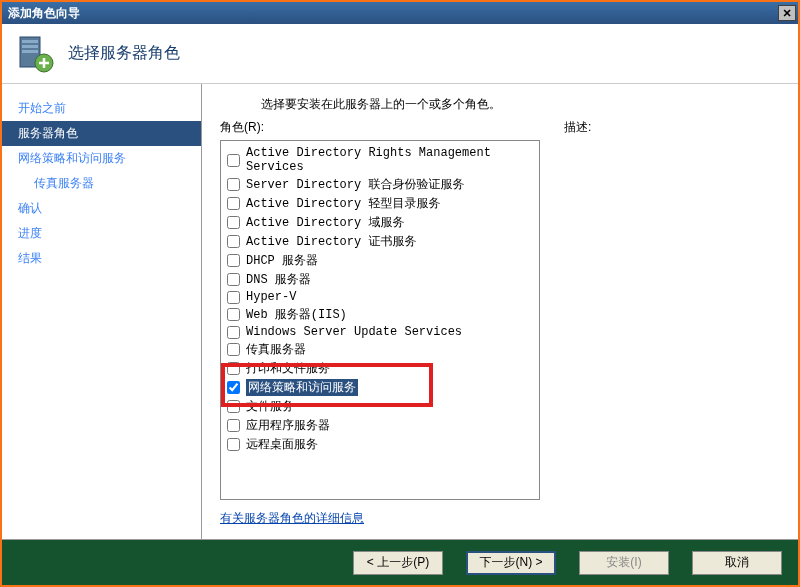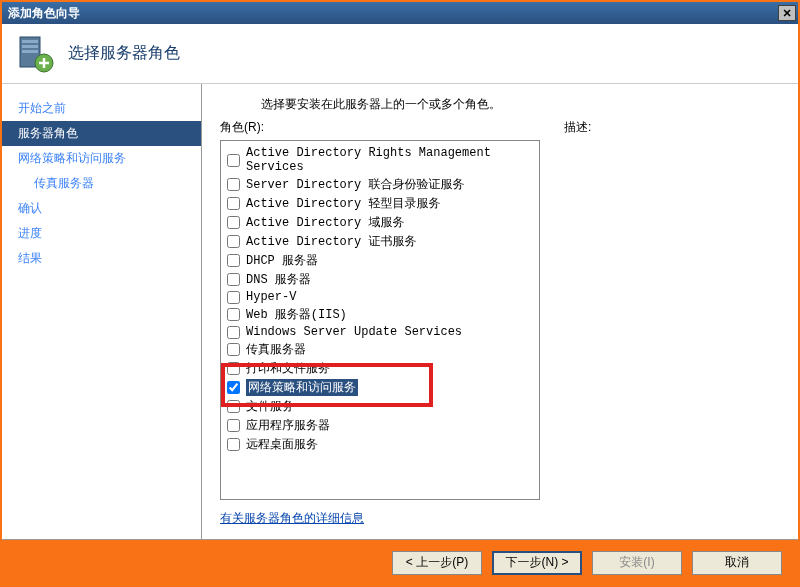--- a/index.html
+++ b/index.html
@@ -24,21 +24,21 @@
 .role-item { display: flex; align-items: center; padding: 1px 2px; cursor: pointer; }
 .role-item input[type="checkbox"] { margin-right: 6px; }
 .role-item.selected span { background: #2a5080; color: #fff; padding: 0 2px; }
 .highlight-box { position: absolute; border: 4px solid #e02020; pointer-events: none; }
 .desc-col { flex: 1; }
 .desc-label { margin-bottom: 6px; }
 .desc-text { line-height: 1.5; }
 .desc-text a { color: #0645ad; text-decoration: underline; }
 .more-link { margin-top: 10px; }
 .more-link a { color: #0645ad; text-decoration: underline; font-size: 12px; margin-top: 36px; }
-.footer { height: 46px; border-top: 1px solid #999; display: flex; align-items: center; justify-content: flex-end; gap: 10px; padding: 0 16px; background: #f97316; }
+.footer { height: 46px; border-top: 1px solid #999; display: flex; align-items: center; justify-content: flex-end; gap: 23px; padding: 0 16px; background: #14532d; }
 .btn { min-width: 90px; height: 24px; background: #ece9d8; border: 1px solid #888; font-size: 12px; cursor: pointer; padding: 0 8px; }
 .btn:disabled { color: #888; cursor: default; }
 .btn.default { border: 2px solid #2a5080; }
 </style>
 </head>
 <body>
 
 <div class="window">
   <div class="titlebar">
     <span class="titlebar-title">添加角色向导</span>

